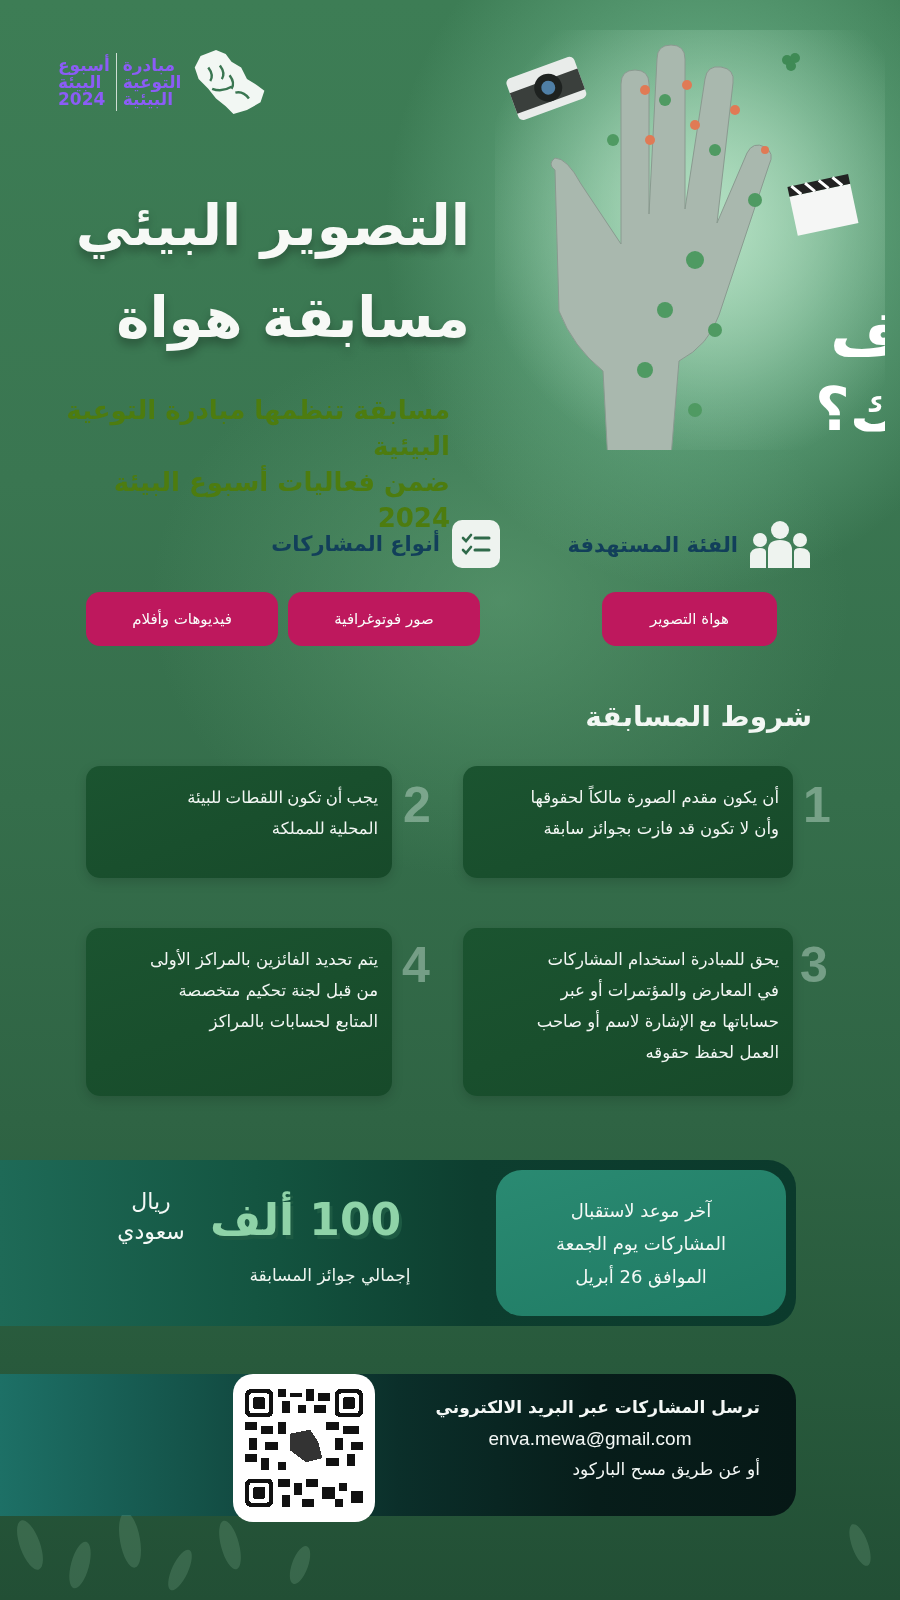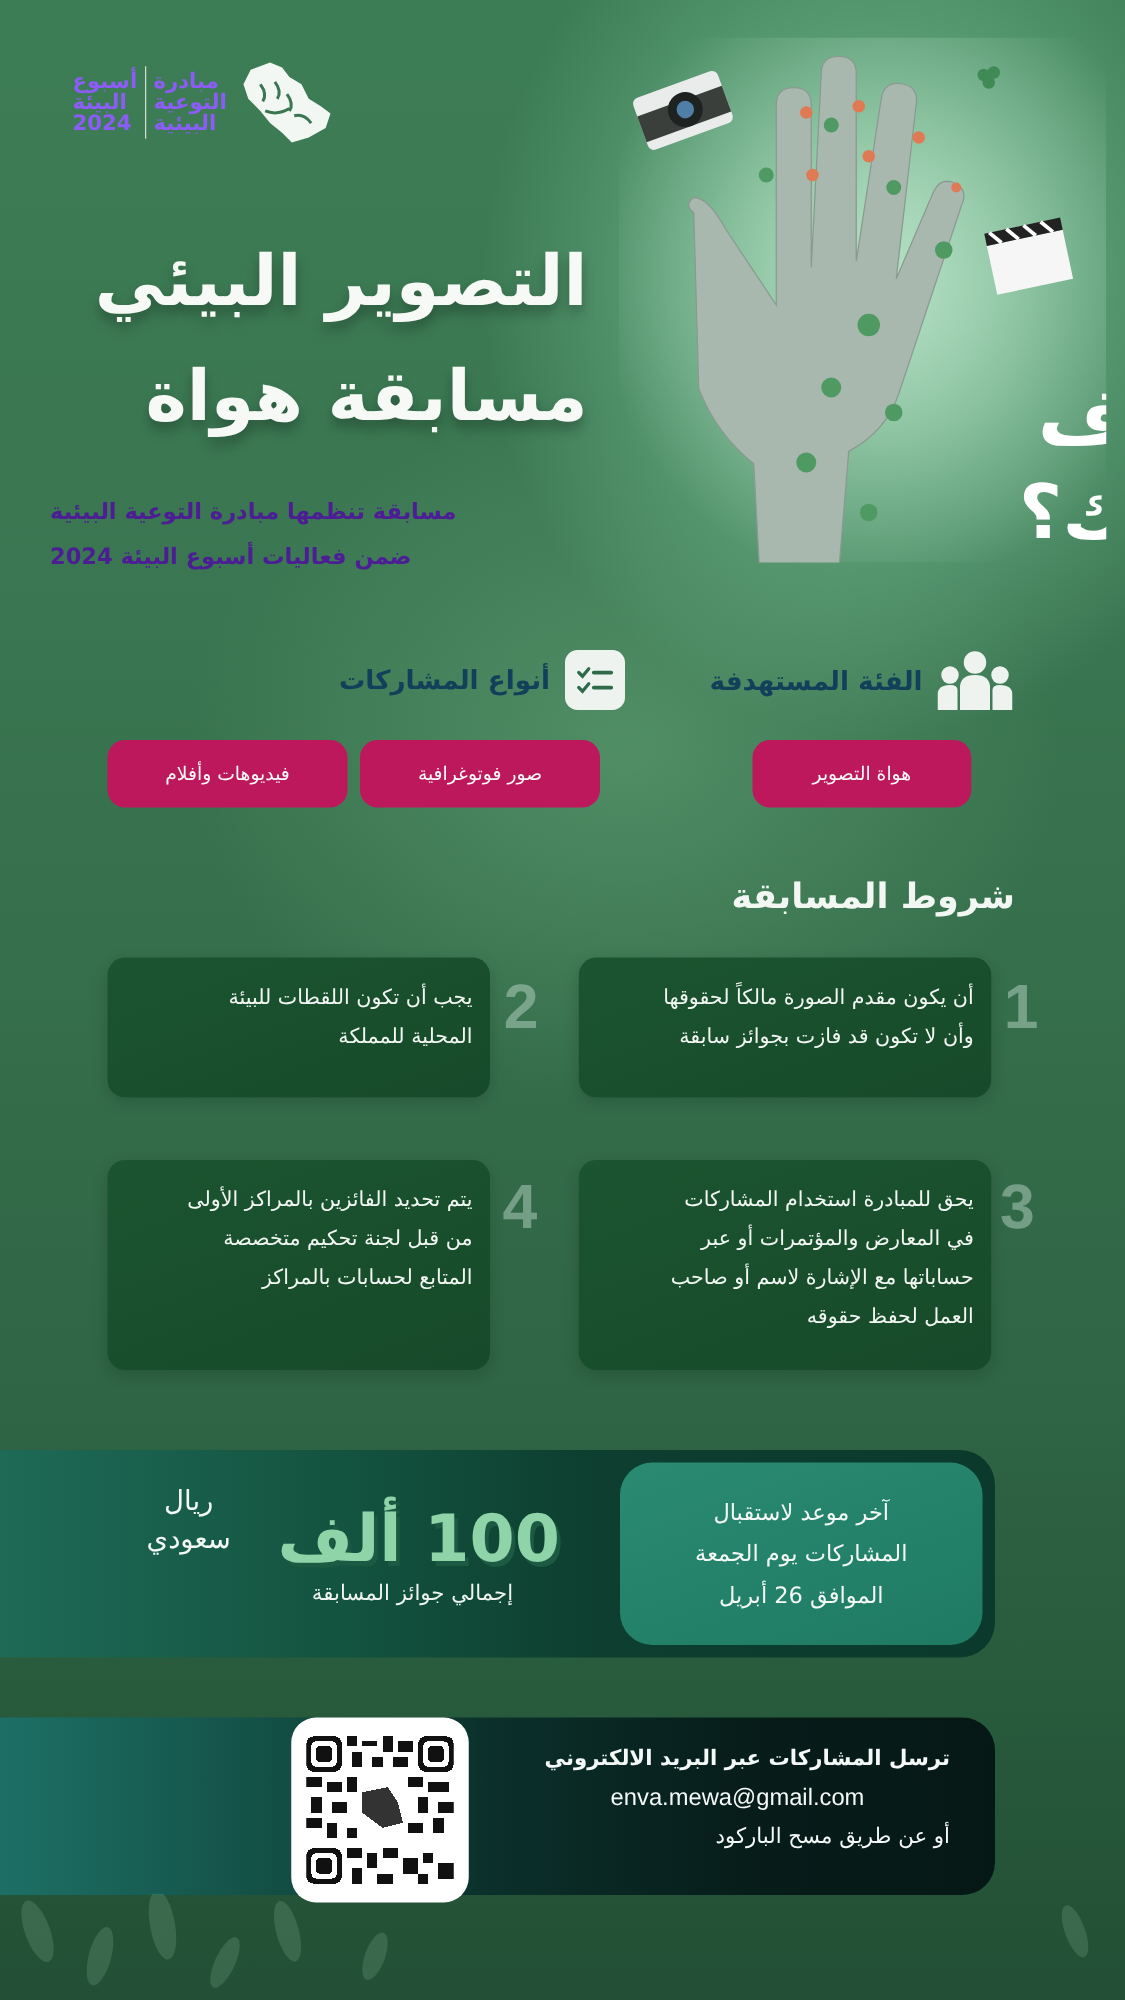--- a/index.html
+++ b/index.html
@@ -17,21 +17,21 @@
   
   .logo { top: 42px; left: 58px; width: 210px; height: 80px; display: flex; align-items: center; direction: ltr; }
   .logo-col { color: #8b5cf6; font-size: 17px; line-height: 17px; text-align: left; font-weight: bold; }
   .logo-col.left { width: 52px; }
   .logo-sep { width: 1px; height: 58px; background: rgba(255,255,255,0.75); margin: 0 6px; }
   .logo-col.right { width: 58px; }
   .logo-map { width: 84px; height: 74px; margin-left: 6px; }
 
   
   .title { top: 180px; left: 30px; width: 440px; text-align: right; color: #f7f9f6; font-weight: bold; font-size: 56px; line-height: 92px; text-shadow: 0 6px 10px rgba(0,0,0,0.28); }
-  .subtitle { top: 392px; left: 40px; width: 410px; text-align: left; color: #4c1d95; font-weight: bold; font-size: 18px; line-height: 36px; }
+  .subtitle { top: 392px; left: 40px; width: 410px; text-align: right; color: #4d7c0f; font-weight: bold; font-size: 26px; line-height: 36px; }
 
   
   .hero { top: 30px; left: 495px; width: 390px; height: 420px; }
 
   
   .heading { display: flex; align-items: center; gap: 12px; color: #123f5a; font-weight: bold; font-size: 21px; }
   .h-target { top: 520px; left: 535px; width: 275px; justify-content: flex-start; }
   .h-types { top: 520px; left: 240px; width: 260px; justify-content: flex-start; }
   .icon-box { width: 48px; height: 48px; border-radius: 10px; background: #eef3ef; display: flex; align-items: center; justify-content: center; }
 
@@ -39,31 +39,31 @@
   .pill-1 { top: 592px; left: 602px; width: 175px; }
   .pill-2 { top: 592px; left: 288px; width: 192px; }
   .pill-3 { top: 592px; left: 86px; width: 192px; }
 
   .conditions-title { top: 700px; left: 540px; width: 272px; text-align: right; color: #f2f7f3; font-size: 28px; font-weight: bold; }
 
   .card { background: linear-gradient(160deg, #1b5430 0%, #174a2a 100%); border-radius: 14px; color: #f3f7f4; font-size: 16.5px; line-height: 31px; padding: 16px 14px 12px 14px; text-align: right; box-shadow: 0 4px 12px rgba(0,0,0,0.15); }
   .num { color: rgba(200,225,210,0.45); font-size: 50px; font-weight: bold; font-family: "Liberation Sans", sans-serif; }
   .card-1 { top: 766px; left: 463px; width: 330px; height: 112px; }
   .num-1 { top: 776px; left: 803px; }
-  .card-2 { top: 766px; left: 86px; width: 306px; height: 112px; }
+  .card-2 { top: 766px; left: 86px; width: 306px; height: 112px; font-family: Liberation Serif, serif; }
   .num-2 { top: 776px; left: 403px; }
   .card-3 { top: 928px; left: 463px; width: 330px; height: 168px; }
   .num-3 { top: 936px; left: 800px; }
   .card-4 { top: 928px; left: 86px; width: 306px; height: 168px; }
   .num-4 { top: 936px; left: 402px; }
 
   
   .prize-band { top: 1160px; left: 0; width: 796px; height: 166px; border-radius: 0 28px 28px 0; background: linear-gradient(90deg, #1e6a57 0%, #13533f 35%, #0d3e2f 60%, #0b3a2c 100%); }
   .deadline { top: 1170px; left: 496px; width: 290px; height: 146px; border-radius: 26px; background: linear-gradient(160deg, #2a8a72 0%, #1f7a63 100%); color: #f4f9f6; font-size: 18px; line-height: 33px; text-align: center; display: flex; align-items: center; justify-content: center; }
-  .prize-amount { top: 1180px; left: 210px; width: 250px; text-align: center; color: #8fd3a8; font-size: 52px; font-weight: bold; text-shadow: 3px 4px 0 #1d5a43; white-space: nowrap; line-height: 80px; margin-top: 12px; }
+  .prize-amount { top: 1180px; left: 210px; width: 250px; text-align: left; color: #8fd3a8; font-size: 44px; font-weight: bold; text-shadow: 3px 4px 0 #1d5a43; white-space: nowrap; line-height: 80px; }
   .prize-currency { top: 1187px; left: 96px; width: 110px; color: #f4f9f6; font-size: 22px; line-height: 30px; text-align: center; }
   .prize-caption { top: 1265px; left: 200px; width: 260px; text-align: center; color: #eef5f0; font-size: 17px; }
 
   
   .contact-band { top: 1374px; left: 0; width: 796px; height: 142px; border-radius: 0 26px 26px 0; background: linear-gradient(90deg, #1d7066 0%, #145248 25%, #0b2f2a 50%, #071d1a 75%, #061816 100%); }
   .qr { top: 1374px; left: 233px; width: 142px; height: 148px; background: #ffffff; border-radius: 20px; padding: 12px; }
   .contact-text { top: 1392px; left: 420px; width: 340px; text-align: right; color: #f4f8f6; font-size: 17px; line-height: 31px; }
   .contact-text .bold { font-weight: bold; }
   .contact-text .email { direction: ltr; text-align: center; font-family: "Liberation Sans", sans-serif; font-size: 19px; }
 

